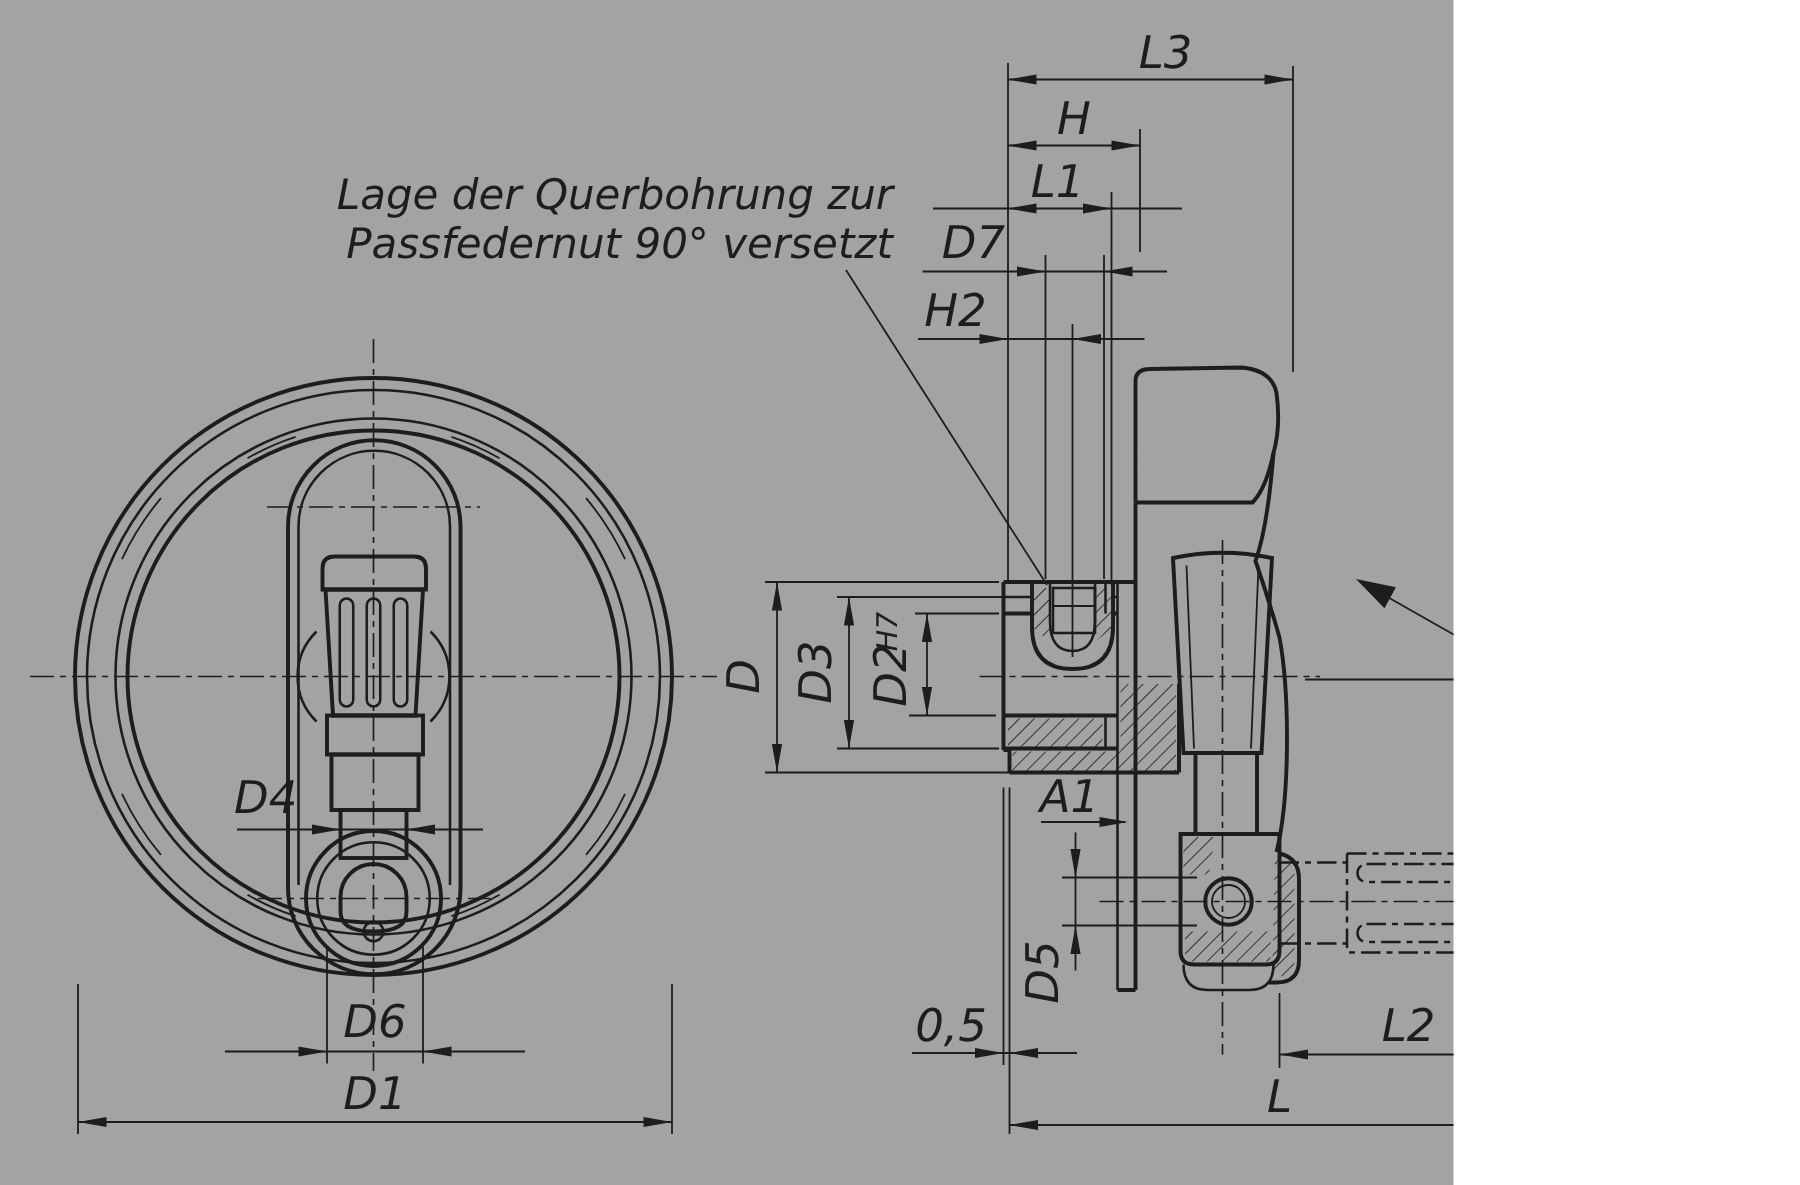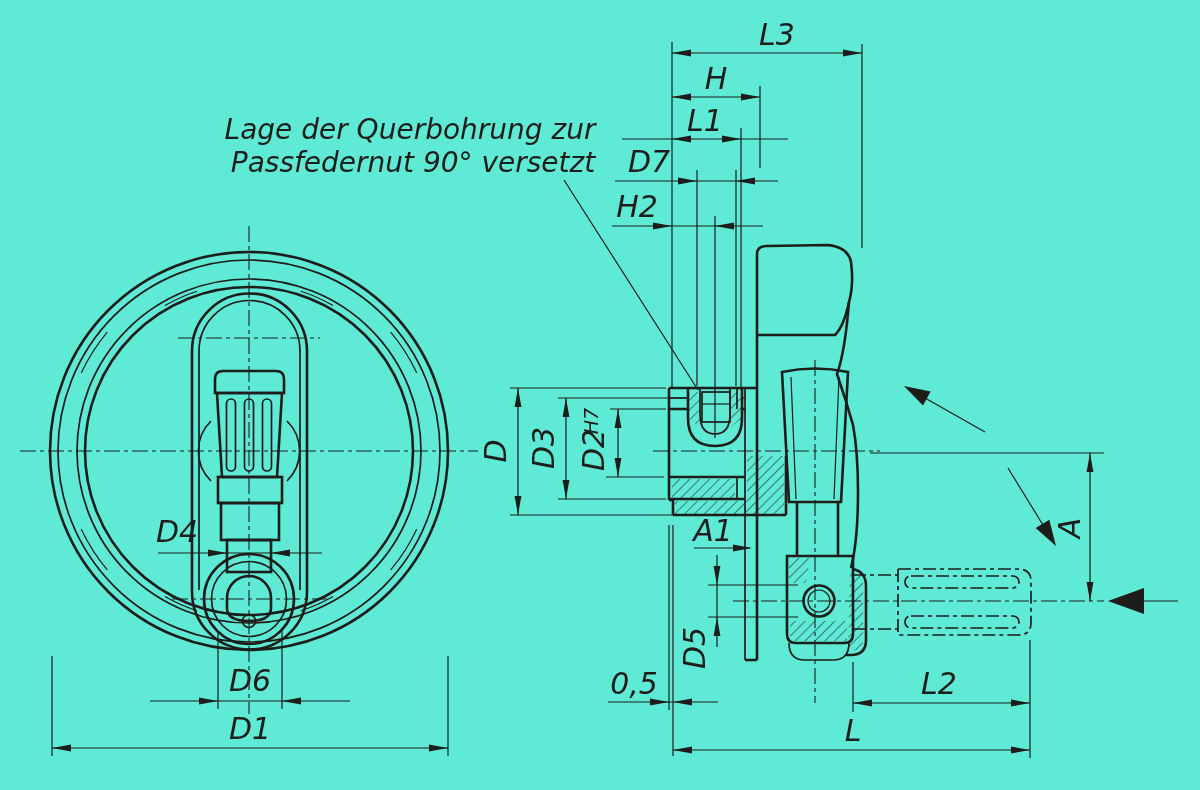--- a/index.html
+++ b/index.html
@@ -1,16 +1,16 @@
 <!DOCTYPE html>
 <html><head>
 <meta charset="utf-8">
 <style>
   html,body{margin:0;padding:0;background:#ffffff;}
-  .page{position:relative;width:1200px;height:790px;background:#5eead4;overflow:hidden;}
+  .page{position:relative;width:969px;height:790px;background:#a3a3a3;overflow:hidden;}
   svg{display:block;}
   .dim-text{font-family:"DejaVu Sans",sans-serif;font-style:italic;font-size:30px;fill:#1d1d1b;}
   .dim-text-sup{font-family:"DejaVu Sans",sans-serif;font-style:italic;font-size:19px;fill:#1d1d1b;}
   .note-text{font-family:"DejaVu Sans",sans-serif;font-style:italic;font-size:28px;fill:#1d1d1b;}
   .thick{stroke:#1d1d1b;stroke-width:2.6;fill:none;}
   .med{stroke:#1d1d1b;stroke-width:1.7;fill:none;}
   .thin{stroke:#1d1d1b;stroke-width:1.2;fill:none;}
   .cl{stroke:#1d1d1b;stroke-width:1.1;fill:none;stroke-dasharray:16 4 4 4;}
   .phantom{stroke:#1d1d1b;stroke-width:1.7;fill:none;stroke-dasharray:13 4 4 4;}
   .ah{fill:#1d1d1b;stroke:none;}

